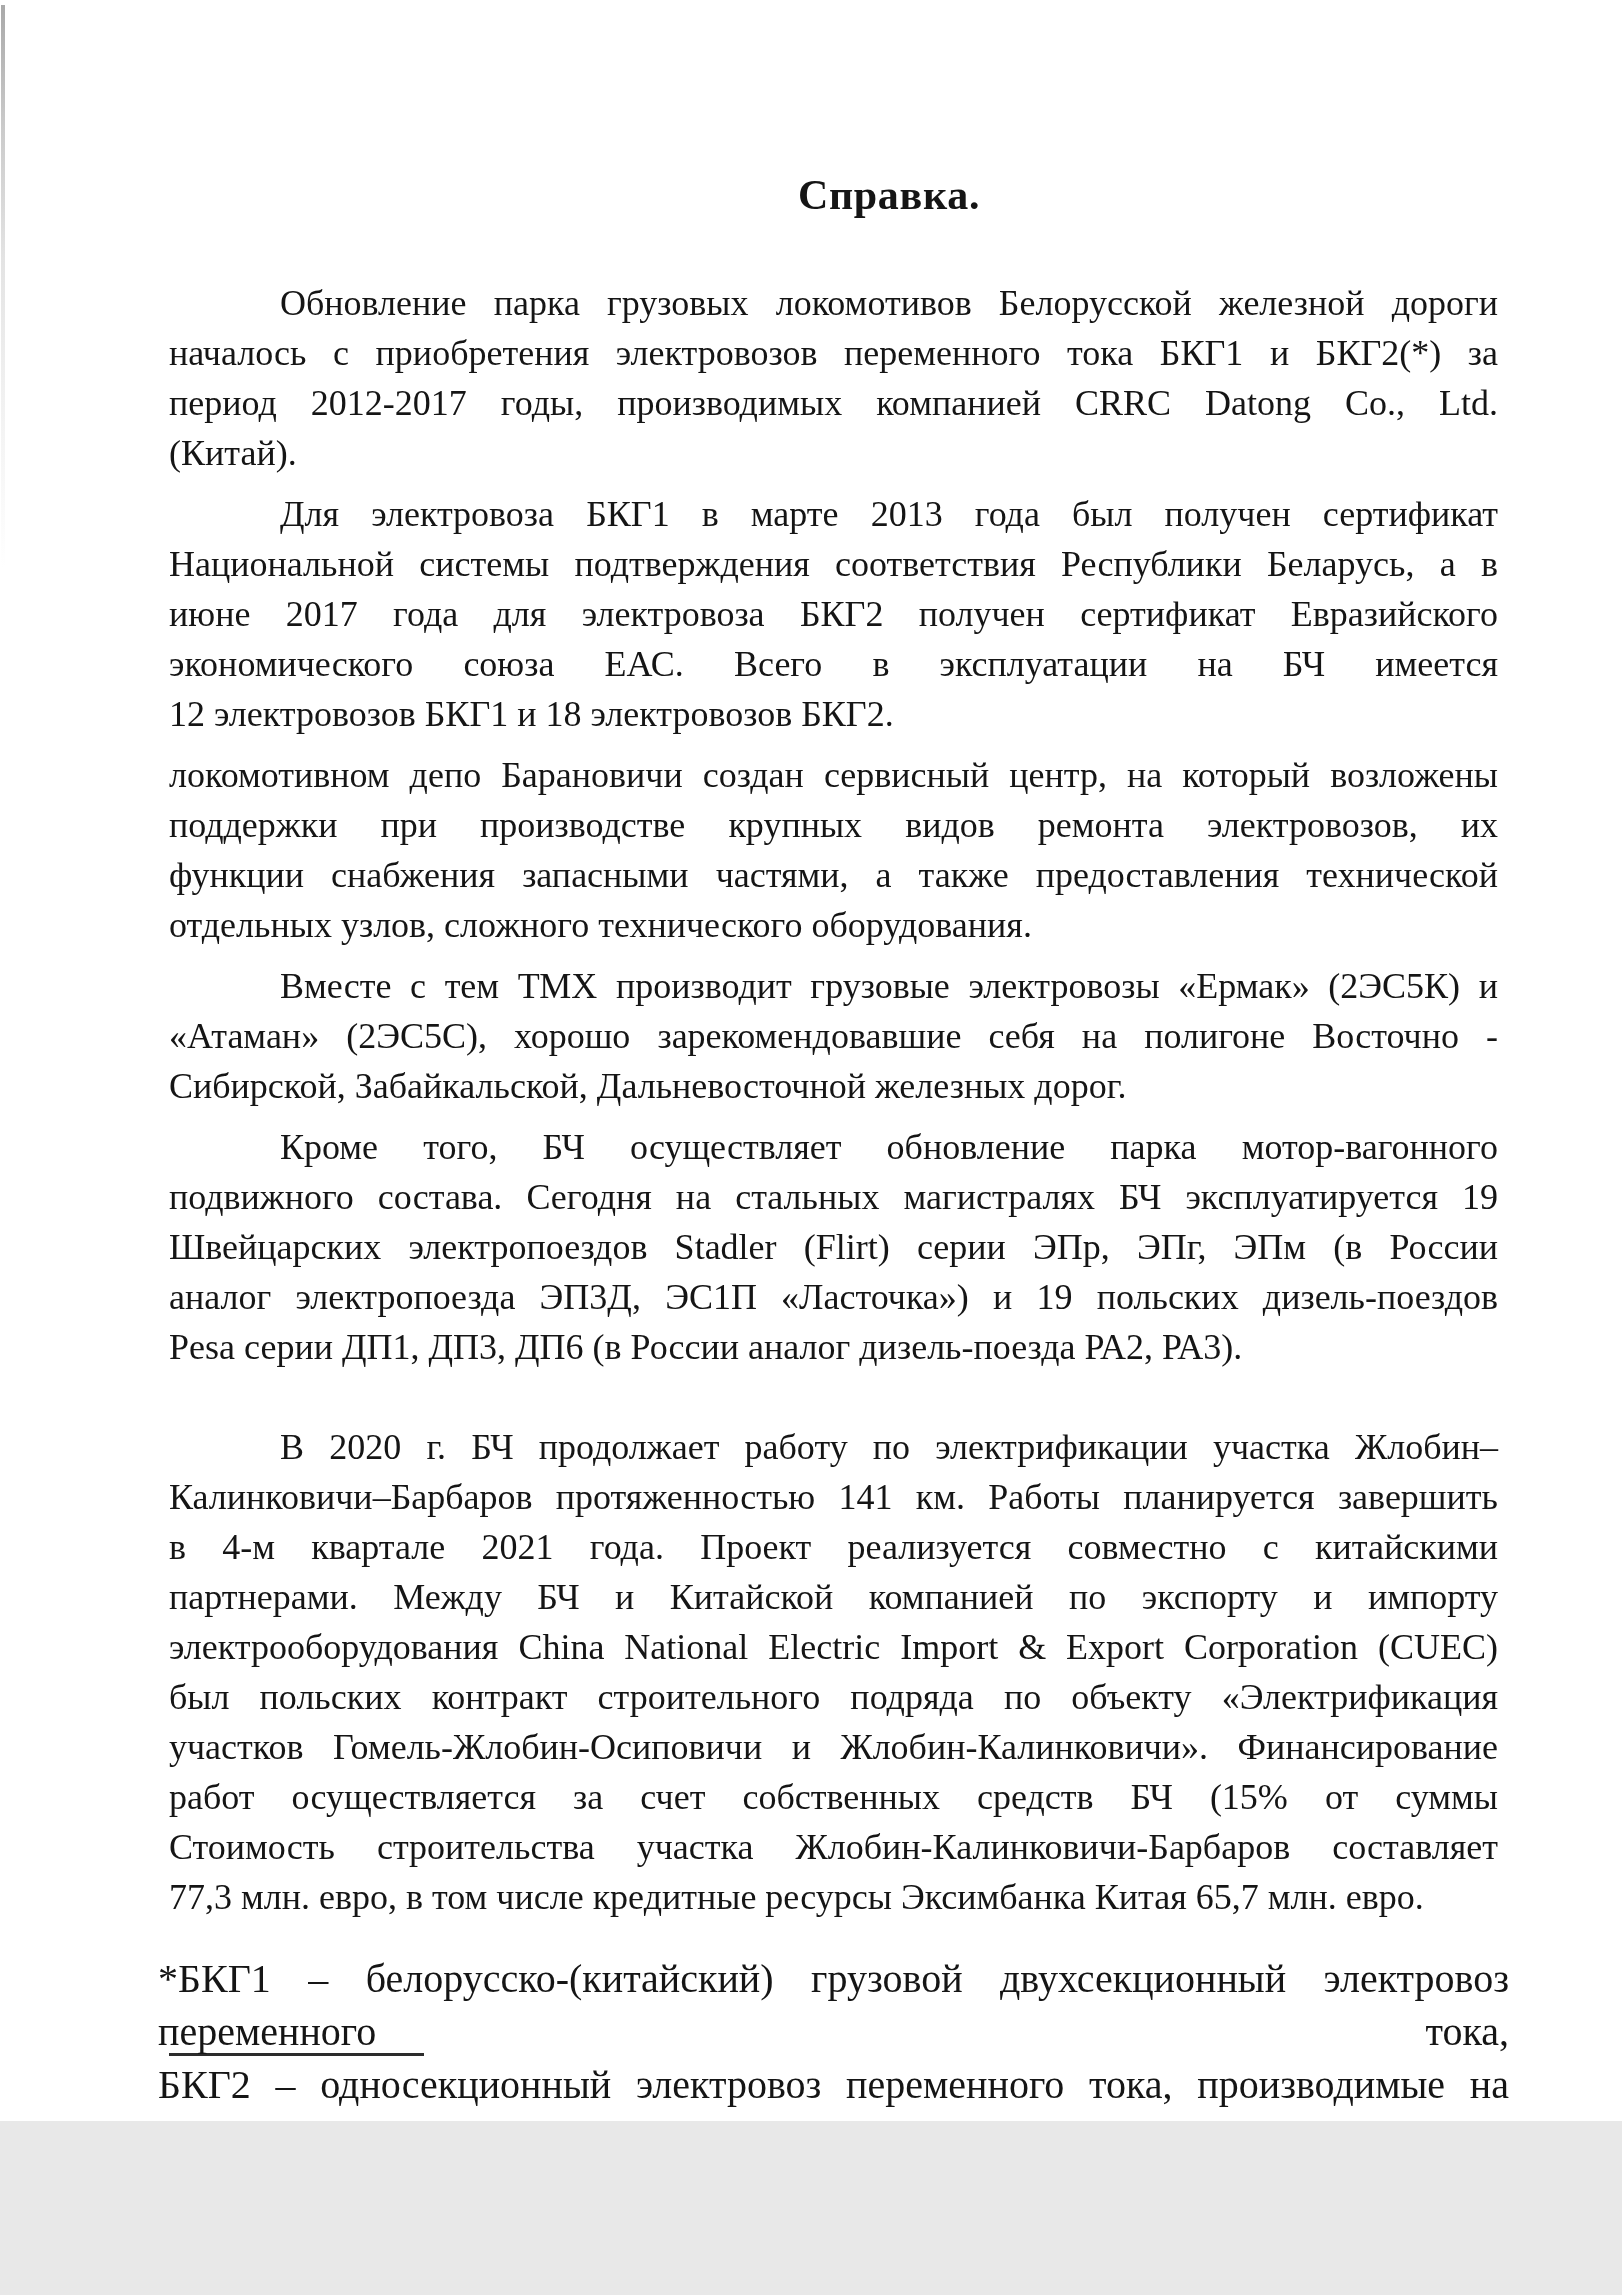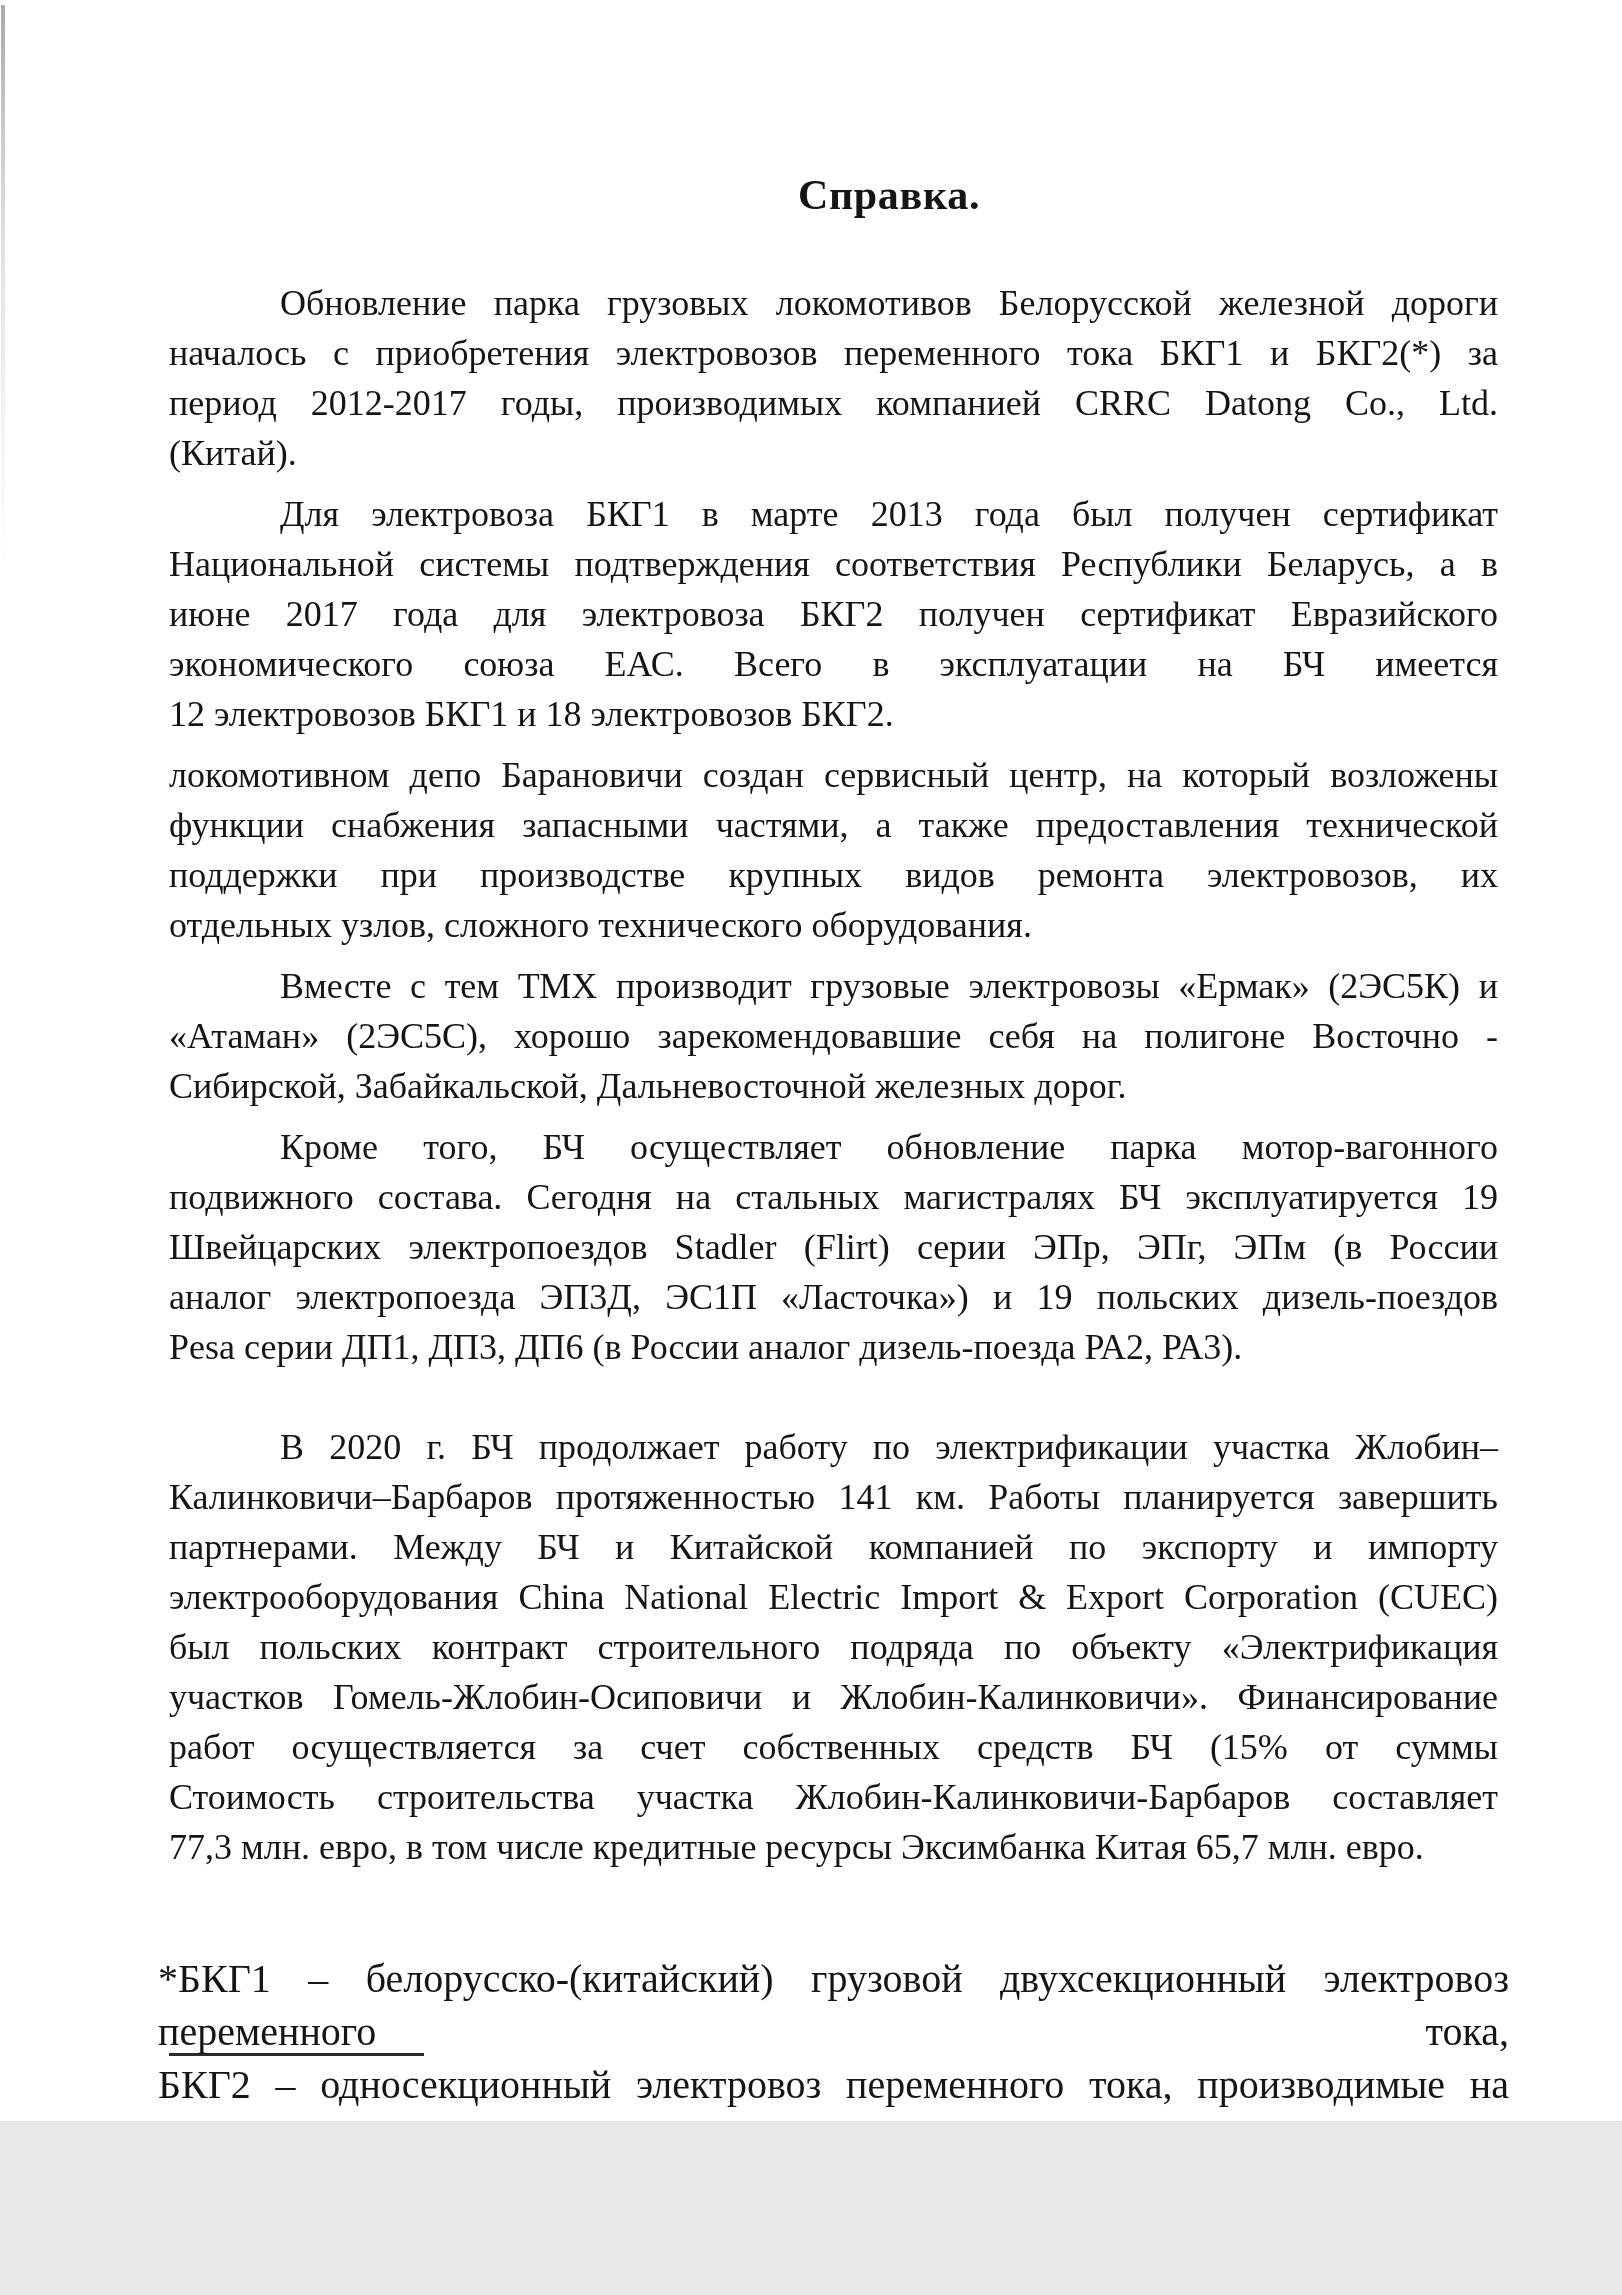--- a/index.html
+++ b/index.html
@@ -96,39 +96,40 @@
       </div>
       <div class="paragraph">
         <div class="line first">Для электровоза БКГ1 в марте 2013 года был получен сертификат</div>
         <div class="line">Национальной системы подтверждения соответствия Республики Беларусь, а в</div>
         <div class="line">июне 2017 года для электровоза БКГ2 получен сертификат Евразийского</div>
         <div class="line">экономического союза ЕАС. Всего в эксплуатации на БЧ имеется</div>
         <div class="line last">12 электровозов БКГ1 и 18 электровозов БКГ2.</div>
       </div>
       <div class="paragraph">
         <div class="line">локомотивном депо Барановичи создан сервисный центр, на который возложены</div>
+        <div class="line">поддержки при производстве крупных видов ремонта электровозов, их</div>
         <div class="line">функции снабжения запасными частями, а также предоставления технической</div>
-        <div class="line">поддержки при производстве крупных видов ремонта электровозов, их</div>
         <div class="line last">отдельных узлов, сложного технического оборудования.</div>
       </div>
       <div class="paragraph">
         <div class="line first">Вместе с тем ТМХ производит грузовые электровозы «Ермак» (2ЭС5К) и</div>
         <div class="line">«Атаман» (2ЭС5С), хорошо зарекомендовавшие себя на полигоне Восточно -</div>
         <div class="line last">Сибирской, Забайкальской, Дальневосточной железных дорог.</div>
       </div>
       <div class="paragraph">
         <div class="line first">Кроме того, БЧ осуществляет обновление парка мотор-вагонного</div>
         <div class="line">подвижного состава. Сегодня на стальных магистралях БЧ эксплуатируется 19</div>
         <div class="line">Швейцарских электропоездов Stadler (Flirt) серии ЭПр, ЭПг, ЭПм (в России</div>
         <div class="line">аналог электропоезда ЭП3Д, ЭС1П «Ласточка») и 19 польских дизель-поездов</div>
         <div class="line last">Pesa серии ДП1, ДП3, ДП6 (в России аналог дизель-поезда РА2, РА3).</div>
       </div>
       <div class="paragraph gap-before">
         <div class="line first">В 2020 г. БЧ продолжает работу по электрификации участка Жлобин–</div>
         <div class="line">Калинковичи–Барбаров протяженностью 141 км. Работы планируется завершить</div>
+        <div class="line">в 4-м квартале 2021 года. Проект реализуется совместно с китайскими</div>
         <div class="line">партнерами. Между БЧ и Китайской компанией по экспорту и импорту</div>
         <div class="line">электрооборудования China National Electric Import &amp; Export Corporation (CUEC)</div>
         <div class="line">был польских контракт строительного подряда по объекту «Электрификация</div>
         <div class="line">участков Гомель-Жлобин-Осиповичи и Жлобин-Калинковичи». Финансирование</div>
         <div class="line">работ осуществляется за счет собственных средств БЧ (15% от суммы</div>
         <div class="line">Стоимость строительства участка Жлобин-Калинковичи-Барбаров составляет</div>
         <div class="line last">77,3 млн. евро, в том числе кредитные ресурсы Эксимбанка Китая 65,7 млн. евро.</div>
       </div>
     </div>
 

